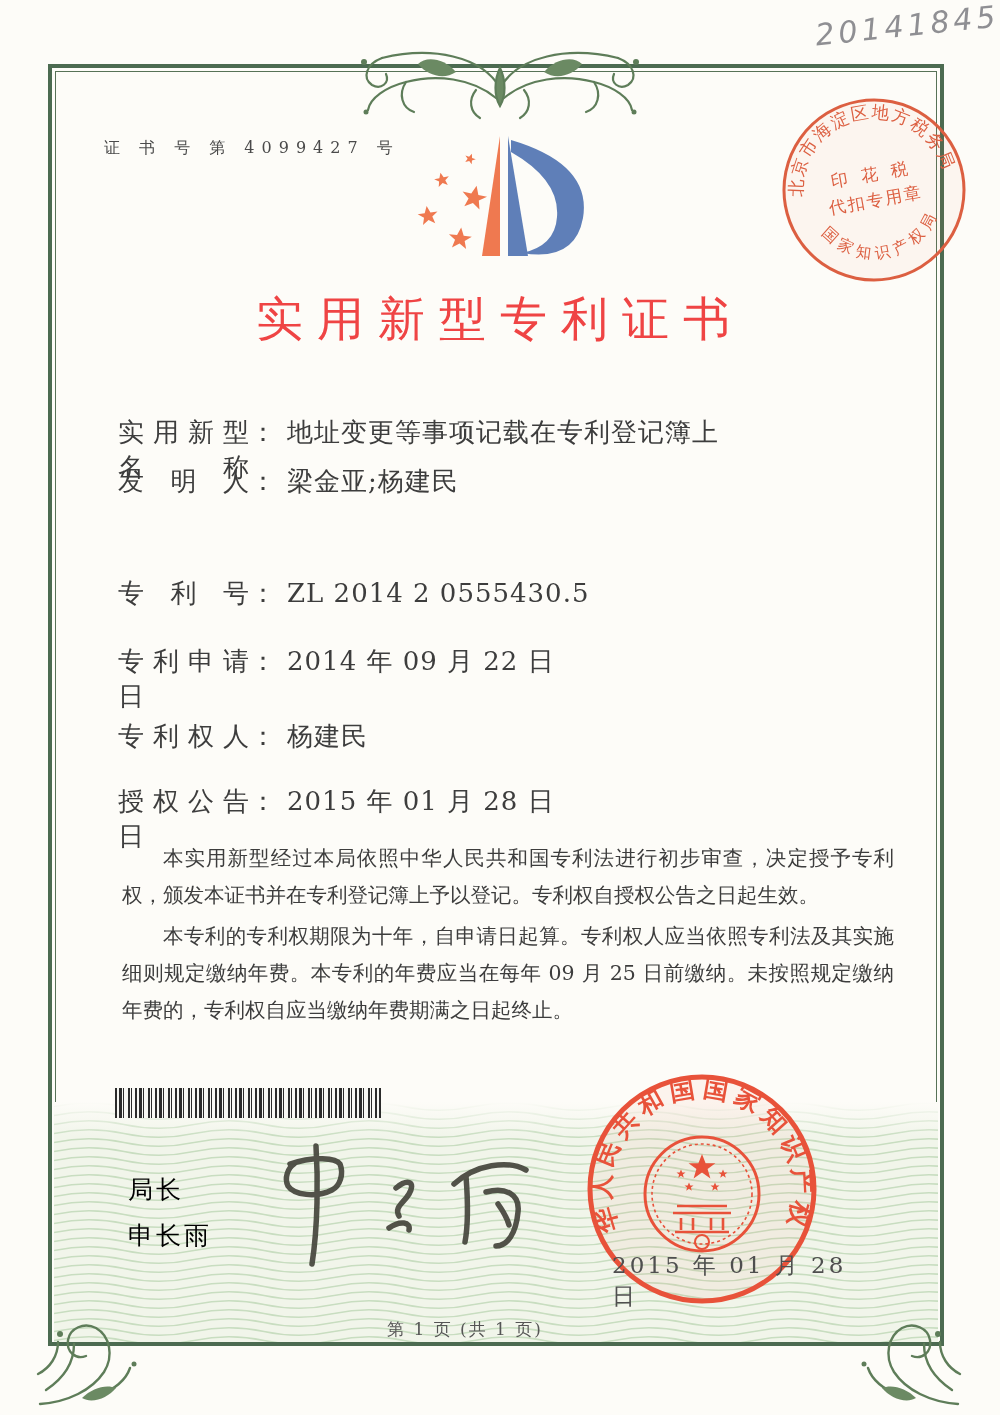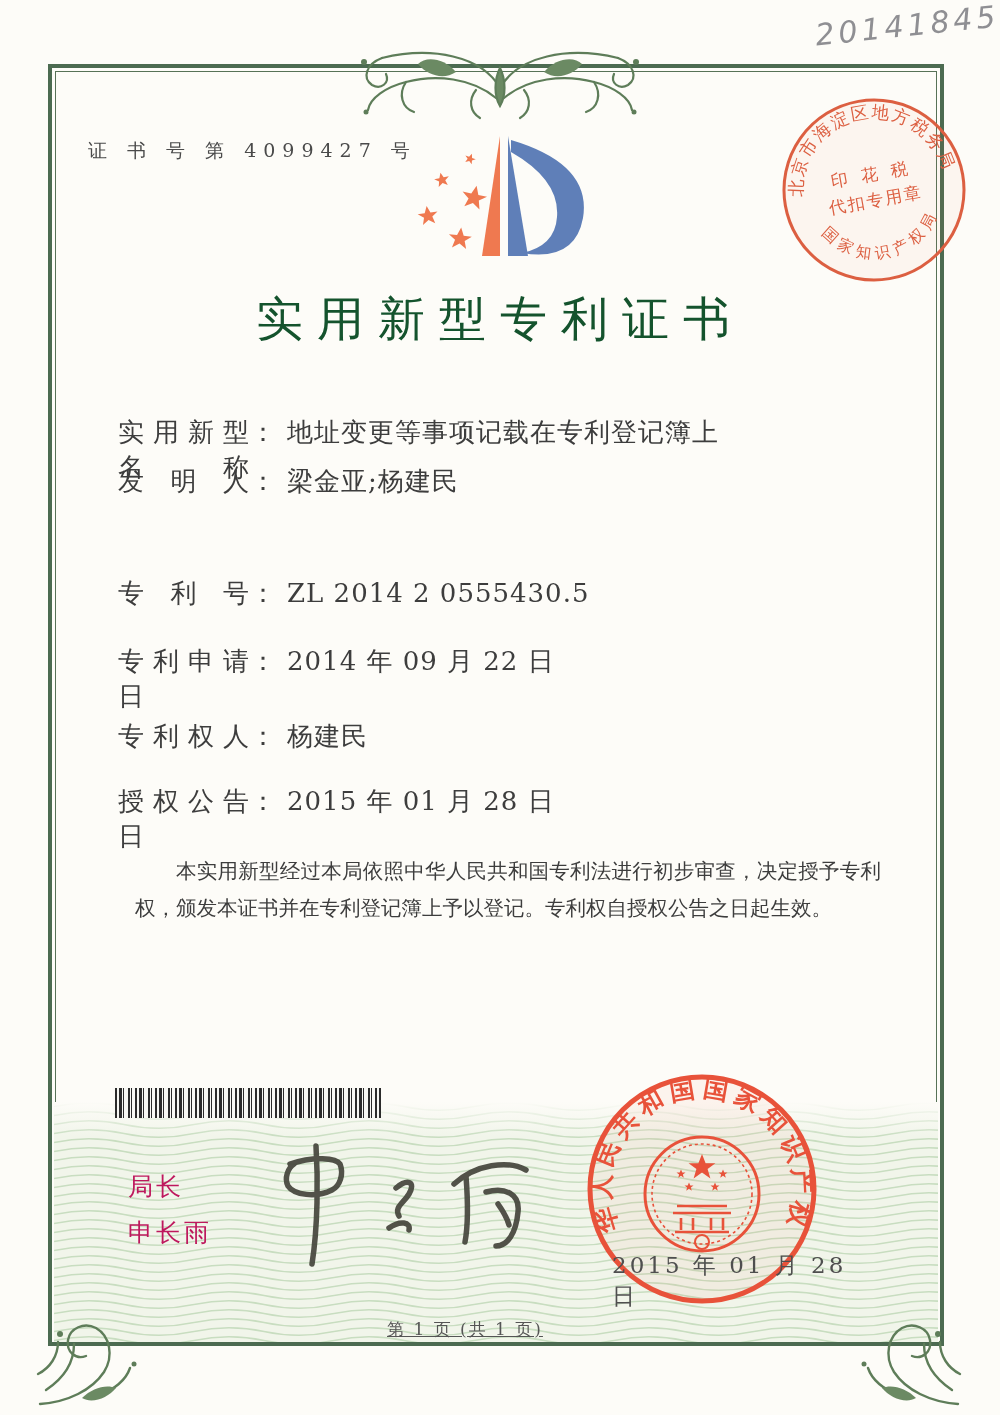--- a/index.html
+++ b/index.html
@@ -17,63 +17,63 @@
     position:absolute;left:3px;top:3px;right:3px;bottom:3px;
     border:1px solid #577257;
   }
   .handwritten{
     position:absolute;left:815px;top:8px;
     font-family:"DejaVu Sans","Liberation Sans",sans-serif;
     font-style:italic;font-size:30px;color:#8f8f93;
     letter-spacing:4px;transform:rotate(-6deg);
   }
   .certno{
-    position:absolute;left:88px;top:138px;
-    font-size:19px;letter-spacing:7px;color:#4a4a4a;
+    position:absolute;left:104px;top:138px;
+    font-size:16px;letter-spacing:7px;color:#4a4a4a;
   }
   .title{
     position:absolute;left:0;right:0;top:288px;text-align:center;
-    font-size:47px;letter-spacing:14px;color:#14532d;font-weight:500;
+    font-size:47px;letter-spacing:14px;color:#ef4444;font-weight:500;
   }
   .field{
     position:absolute;left:118px;font-size:26px;color:#3d3d3d;
     display:flex;align-items:baseline;letter-spacing:1px;
   }
   .field .lbl{
     display:inline-block;width:132px;
     text-align:justify;text-align-last:justify;
   }
   .field .colon{margin:0 10px 0 0;}
   .paras{
     position:absolute;left:118px;top:836px;width:780px;
     font-size:20.5px;line-height:37px;text-align:justify;color:#3d3d3d;
   }
-  .paras p{margin:17px;text-indent:2em;}
+  .paras p{margin:4px;text-indent:2em;}
   .barcode{
     position:absolute;left:115px;top:1088px;width:266px;height:30px;
     background:repeating-linear-gradient(90deg,
       #2b2b2b 0 2px,#f8f8f4 2px 4px,#2b2b2b 4px 7px,#f8f8f4 7px 8px,
       #2b2b2b 8px 9px,#f8f8f4 9px 13px,#2b2b2b 13px 15px,#f8f8f4 15px 16px,
       #2b2b2b 16px 17px,#f8f8f4 17px 20px);
   }
   .waves{position:absolute;left:54px;top:1102px;width:884px;height:240px;}
   .signatory{
     position:absolute;left:128px;top:1166px;
-    font-family:Liberation Mono, monospace;
-    font-size:25px;color:#be185d;line-height:46px;letter-spacing:3px;
+    font-family:Liberation Sans, sans-serif;
+    font-size:25px;color:#000000;line-height:46px;letter-spacing:3px;
   }
   .signature{position:absolute;left:258px;top:1132px;}
   .seal{position:absolute;left:583px;top:1070px;}
   .seal-date{
     position:absolute;left:612px;top:1250px;width:260px;
     font-size:23px;color:#4f4f4f;letter-spacing:3px;z-index:6;
   }
   .footer{
     position:absolute;left:0;right:70px;top:1318px;text-align:center;
-    font-size:17px;letter-spacing:2px;color:#555;z-index:5;text-decoration:underline;
+    font-size:17px;letter-spacing:2px;color:#555;z-index:5;
   }
   .tax-stamp{position:absolute;left:776px;top:92px;}
   .logo{position:absolute;left:404px;top:126px;}
   .ornament-top{position:absolute;left:318px;top:38px;}
   .corner{position:absolute;z-index:4;}
   .corner.left{left:30px;top:1278px;}
   .corner.right{left:836px;top:1278px;transform:scaleX(-1);}
   svg{display:block;}
 </style>
 </head>
@@ -206,20 +206,21 @@
     <span class="val">杨建民</span>
   </div>
   <div class="field" style="top:784px">
     <span class="lbl">授权公告日</span>
       <span class="colon">：</span>
     <span class="val">2015 年 01 月 28 日</span>
   </div>
 
   <div class="paras">
     <p>本实用新型经过本局依照中华人民共和国专利法进行初步审查，决定授予专利权，颁发本证书并在专利登记簿上予以登记。专利权自授权公告之日起生效。</p>
+    <p>本专利的专利权期限为十年，自申请日起算。专利权人应当依照专利法及其实施细则规定缴纳年费。本专利的年费应当在每年 09 月 25 日前缴纳。未按照规定缴纳年费的，专利权自应当缴纳年费期满之日起终止。</p>
   </div>
 
   <div class="barcode"></div>
 
   <div class="signatory">
     <div>局长</div>
     <div>申长雨</div>
   </div>
 
   <svg class="signature" width="290" height="140" viewBox="0 0 290 140">

